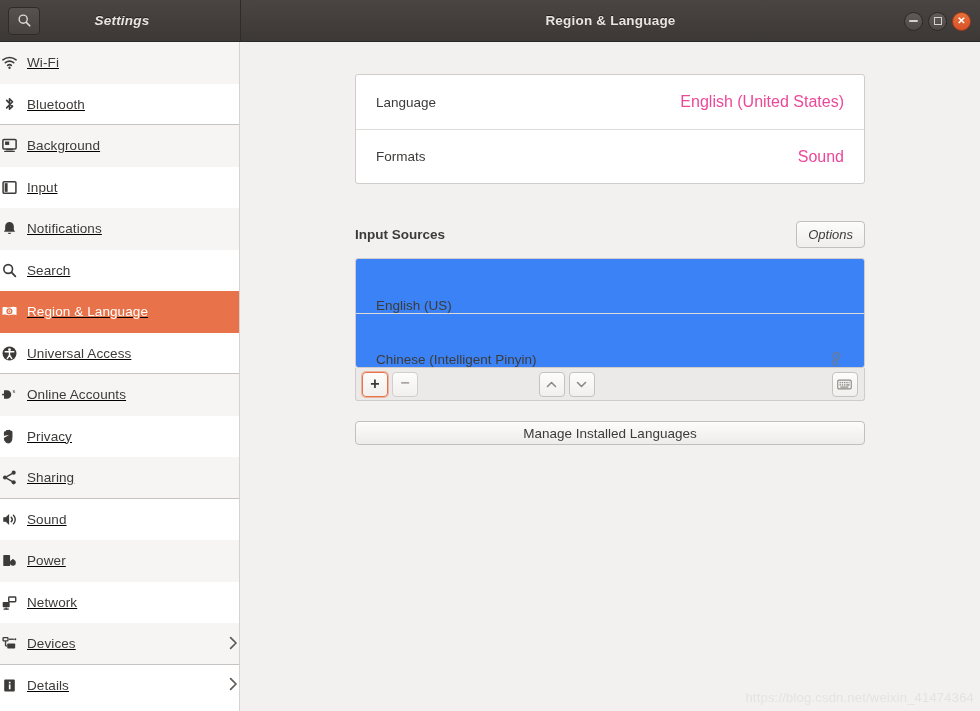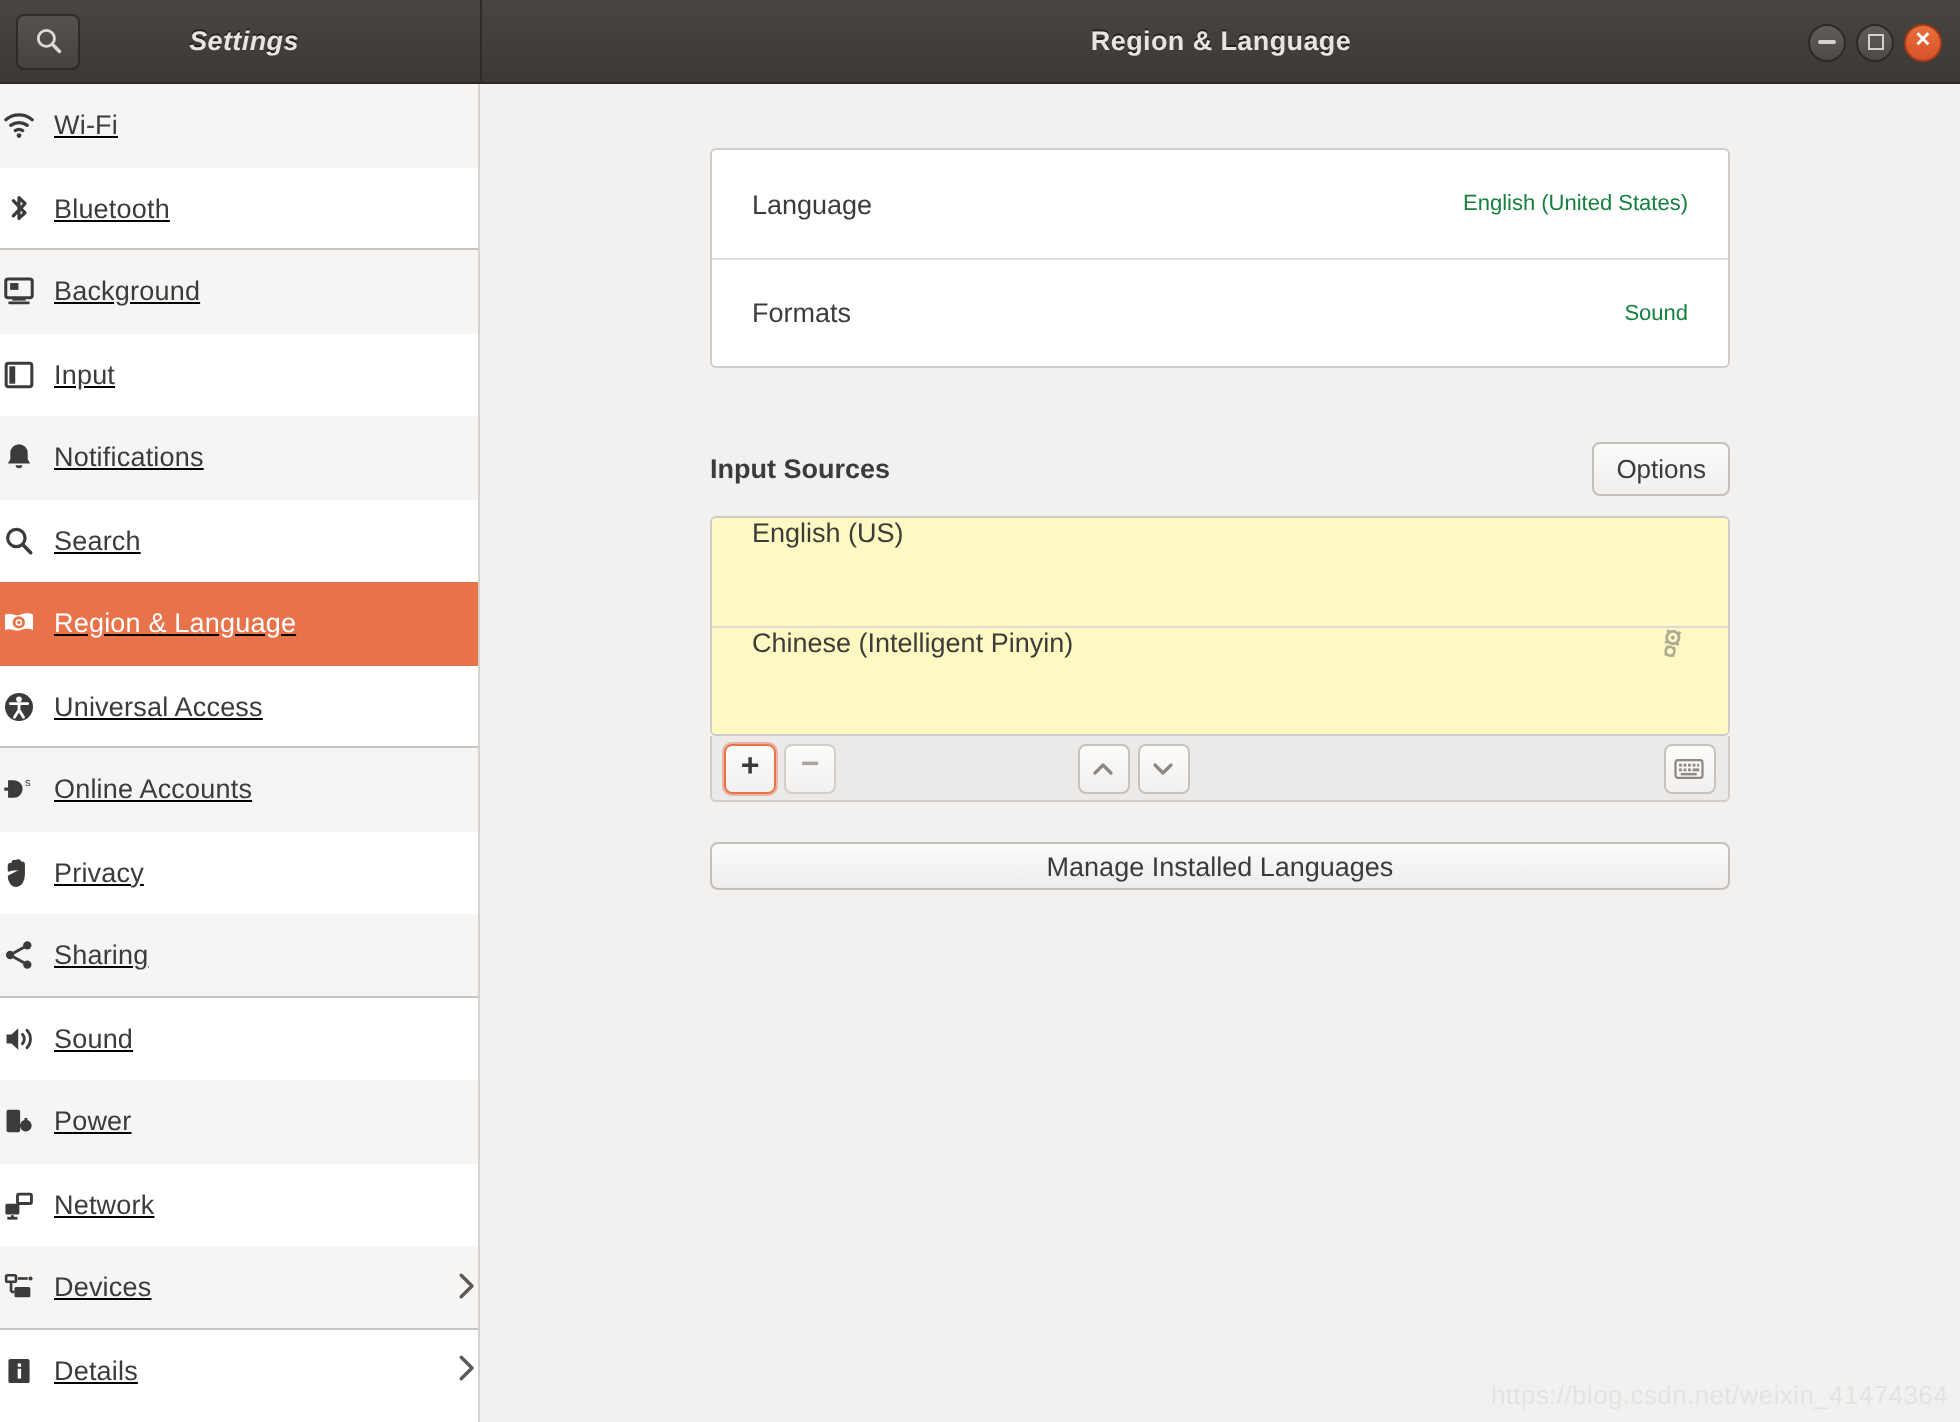--- a/index.html
+++ b/index.html
@@ -75,37 +75,38 @@
   .panel { width: 510px; margin: 0 auto; padding-top: 32px; }
 
   .card {
     background: #ffffff; border: 1px solid #d0ccc9; border-radius: 3px; overflow: hidden;
   }
   .card-row {
     height: 54px; display: flex; align-items: center; padding: 0 20px; cursor: pointer;
   }
   .card-row + .card-row { border-top: 1px solid #dedad7; }
   .cr-label { font-size: 13.5px; color: #3d3b39; }
-  .cr-value { margin-left: auto; font-size: 11px; color: #15803d; }
+  .cr-value { margin-left: auto; font-size: 16px; color: #ec4899; }
 
   .section-head {
     display: flex; align-items: center; margin-top: 36px; margin-bottom: 10px; height: 28px;
   }
   .section-title { font-size: 13.5px; font-weight: bold; color: #3d3b39; }
   .btn {
     margin-left: auto;
     background: linear-gradient(to bottom, #fcfcfb 0%, #f0eeec 100%);
     border: 1px solid #c3bfbc; border-radius: 4px;
     font-size: 13px; color: #3d3b39; padding: 5px 11px; cursor: pointer;
     font-family: "Liberation Sans", sans-serif;
+    font-style: italic;
   }
 
   .src-row {
-    height: 54px; display: flex; align-items: flex-start; padding: 0 20px; cursor: pointer;
-    background: #fef9c3;
+    height: 54px; display: flex; align-items: flex-end; padding: 0 20px; cursor: pointer;
+    background: #3b82f6;
   }
   .src-row + .src-row { border-top: 1px solid #dedad7; }
   .src-label { font-size: 13.5px; color: #3d3b39; }
   .src-gear { margin-left: auto; opacity: .62; display: flex; align-items: center; }
 
   .toolbar {
     display: flex; align-items: center; padding: 4px 6px; height: 33px;
     background: #eceae8; border: 1px solid #d0ccc9; border-top: none;
     border-radius: 0 0 3px 3px;
   }

